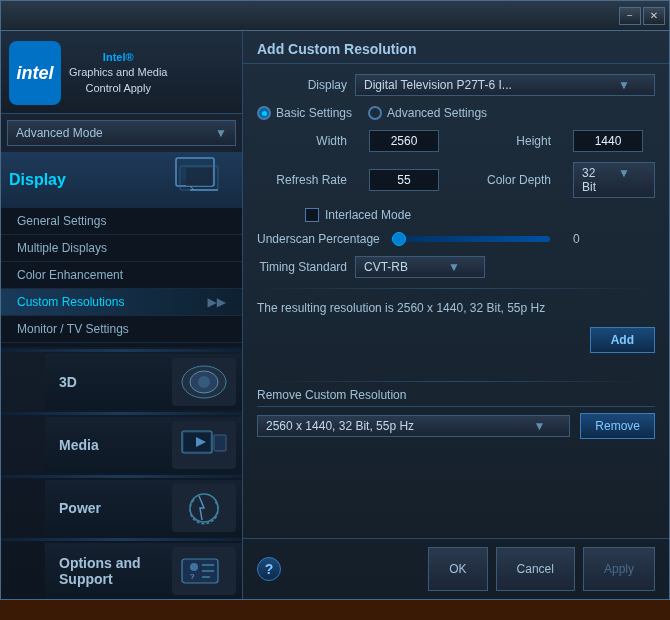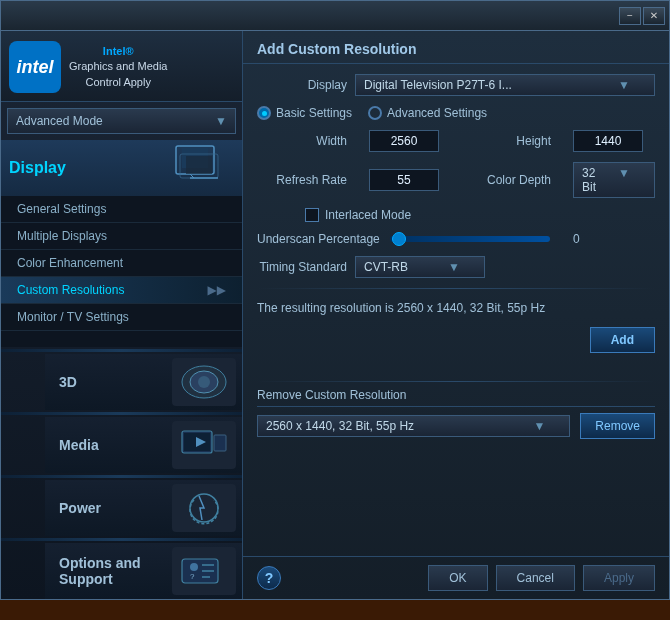--- a/index.html
+++ b/index.html
@@ -65,21 +65,21 @@
       padding: 10px 8px 8px 8px;
       display: flex;
       align-items: center;
       gap: 8px;
       background: linear-gradient(180deg, #1e2e40, #141e2a);
       border-bottom: 1px solid #2a4a6a;
     }
 
     .intel-logo {
       width: 52px;
-      height: 52px;
+      height: 64px;
       background: #0071c5;
       border-radius: 8px;
       display: flex;
       align-items: center;
       justify-content: center;
       color: white;
       font-size: 18px;
       font-style: italic;
       font-weight: bold;
       flex-shrink: 0;
@@ -441,21 +441,21 @@
       justify-content: center;
       font-size: 14px;
       font-weight: bold;
       cursor: pointer;
     }
 
     .btn-footer {
       background: linear-gradient(180deg, #2a3a4e, #1a2535);
       border: 1px solid #3a5a7a;
       color: #a0c0d8;
-      padding: 5px 20px;
+      padding: 14px 20px;
       font-size: 12px;
       cursor: pointer;
     }
 
     .btn-footer.disabled {
       color: #4a6a8a;
       cursor: default;
     }
 
     .spacer { flex: 1; }

